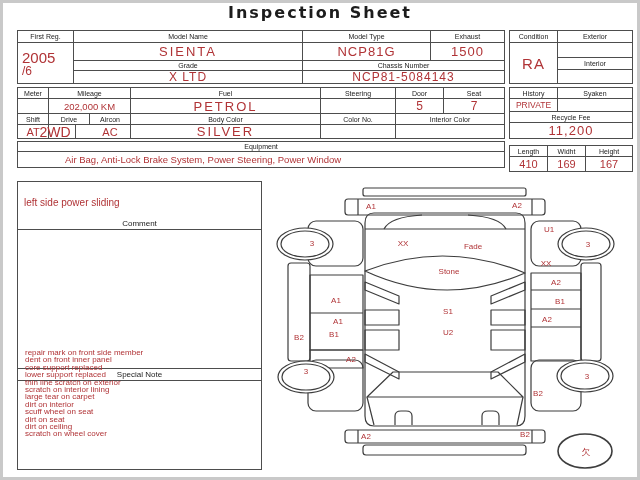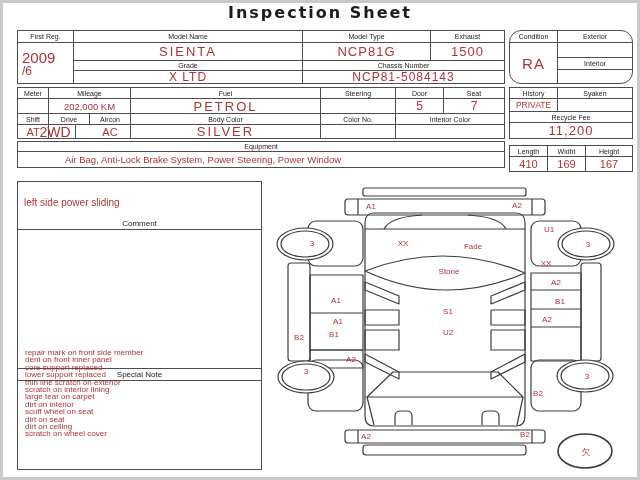--- a/index.html
+++ b/index.html
@@ -28,36 +28,36 @@
 </head>
 <body>
 
 <div class="page">
 
   <div class="title">Inspection Sheet</div>
 
   <div class="block" style="left:17px; top:30px; width:488px; height:54px;">
     <div class="cell hd bR bB" style="left:0;top:0;width:56px;height:12px;">First Reg.</div>
     <div class="cell val bR firstreg-val" style="left:0;top:12px;width:56px;height:40px;">
-      <span style="font-size:15px;">2009</span>
+      <span style="font-size:15px;">2005</span>
       <span style="font-size:12px;">/6</span>
     </div>
     <div class="cell hd bR bB" style="left:56px;top:0;width:229px;height:12px;">Model Name</div>
     <div class="cell val bR bB" style="left:56px;top:12px;width:229px;height:18px;font-size:13px;letter-spacing:2px;">SIENTA</div>
     <div class="cell hd bR bB" style="left:56px;top:30px;width:229px;height:10px;">Grade</div>
     <div class="cell val bR" style="left:56px;top:40px;width:229px;height:12px;font-size:12px;letter-spacing:1px;">X LTD</div>
     <div class="cell hd bR bB" style="left:285px;top:0;width:128px;height:12px;">Model Type</div>
     <div class="cell hd bB" style="left:413px;top:0;width:73px;height:12px;">Exhaust</div>
     <div class="cell val bR bB" style="left:285px;top:12px;width:128px;height:18px;font-size:13px;letter-spacing:1px;">NCP81G</div>
     <div class="cell val bB" style="left:413px;top:12px;width:73px;height:18px;font-size:13px;letter-spacing:1px;">1500</div>
     <div class="cell hd bB" style="left:285px;top:30px;width:201px;height:10px;">Chassis Number</div>
     <div class="cell val" style="left:285px;top:40px;width:201px;height:12px;font-size:12px;letter-spacing:1px;">NCP81-5084143</div>
   </div>
 
-  <div class="block" style="left:509px; top:30px; width:124px; height:54px;border-radius:12px;">
+  <div class="block" style="left:509px; top:30px; width:124px; height:54px;">
     <div class="cell hd bR bB" style="left:0;top:0;width:48px;height:12px;">Condition</div>
     <div class="cell val bR" style="left:0;top:12px;width:48px;height:40px;font-size:15px;letter-spacing:1px;">RA</div>
     <div class="cell hd bB" style="left:48px;top:0;width:74px;height:12px;">Exterior</div>
     <div class="cell val bB" style="left:48px;top:12px;width:74px;height:15px;"></div>
     <div class="cell hd bB" style="left:48px;top:27px;width:74px;height:12px;">Interior</div>
     <div class="cell val" style="left:48px;top:39px;width:74px;height:13px;"></div>
   </div>
 
   <div class="block" style="left:17px; top:87px; width:488px; height:52px;">
     <div class="cell hd bR bB" style="left:0;top:0;width:31px;height:11px;">Meter</div>

